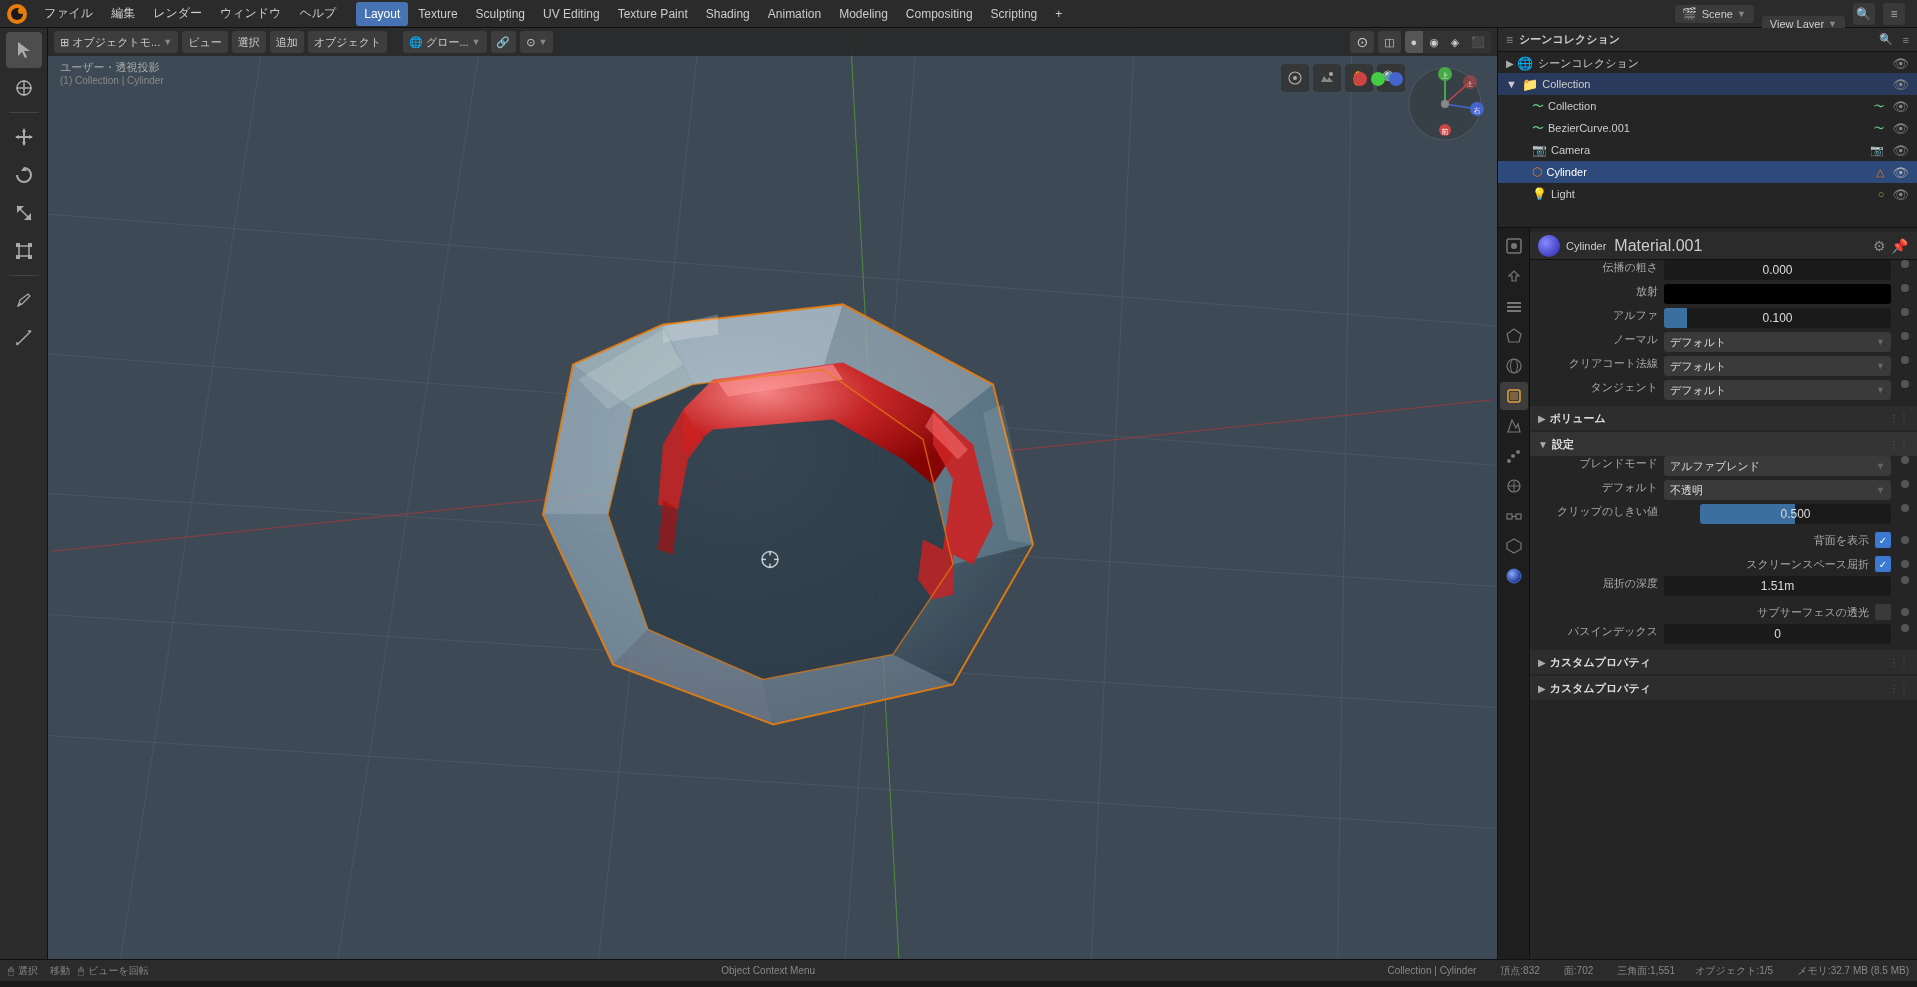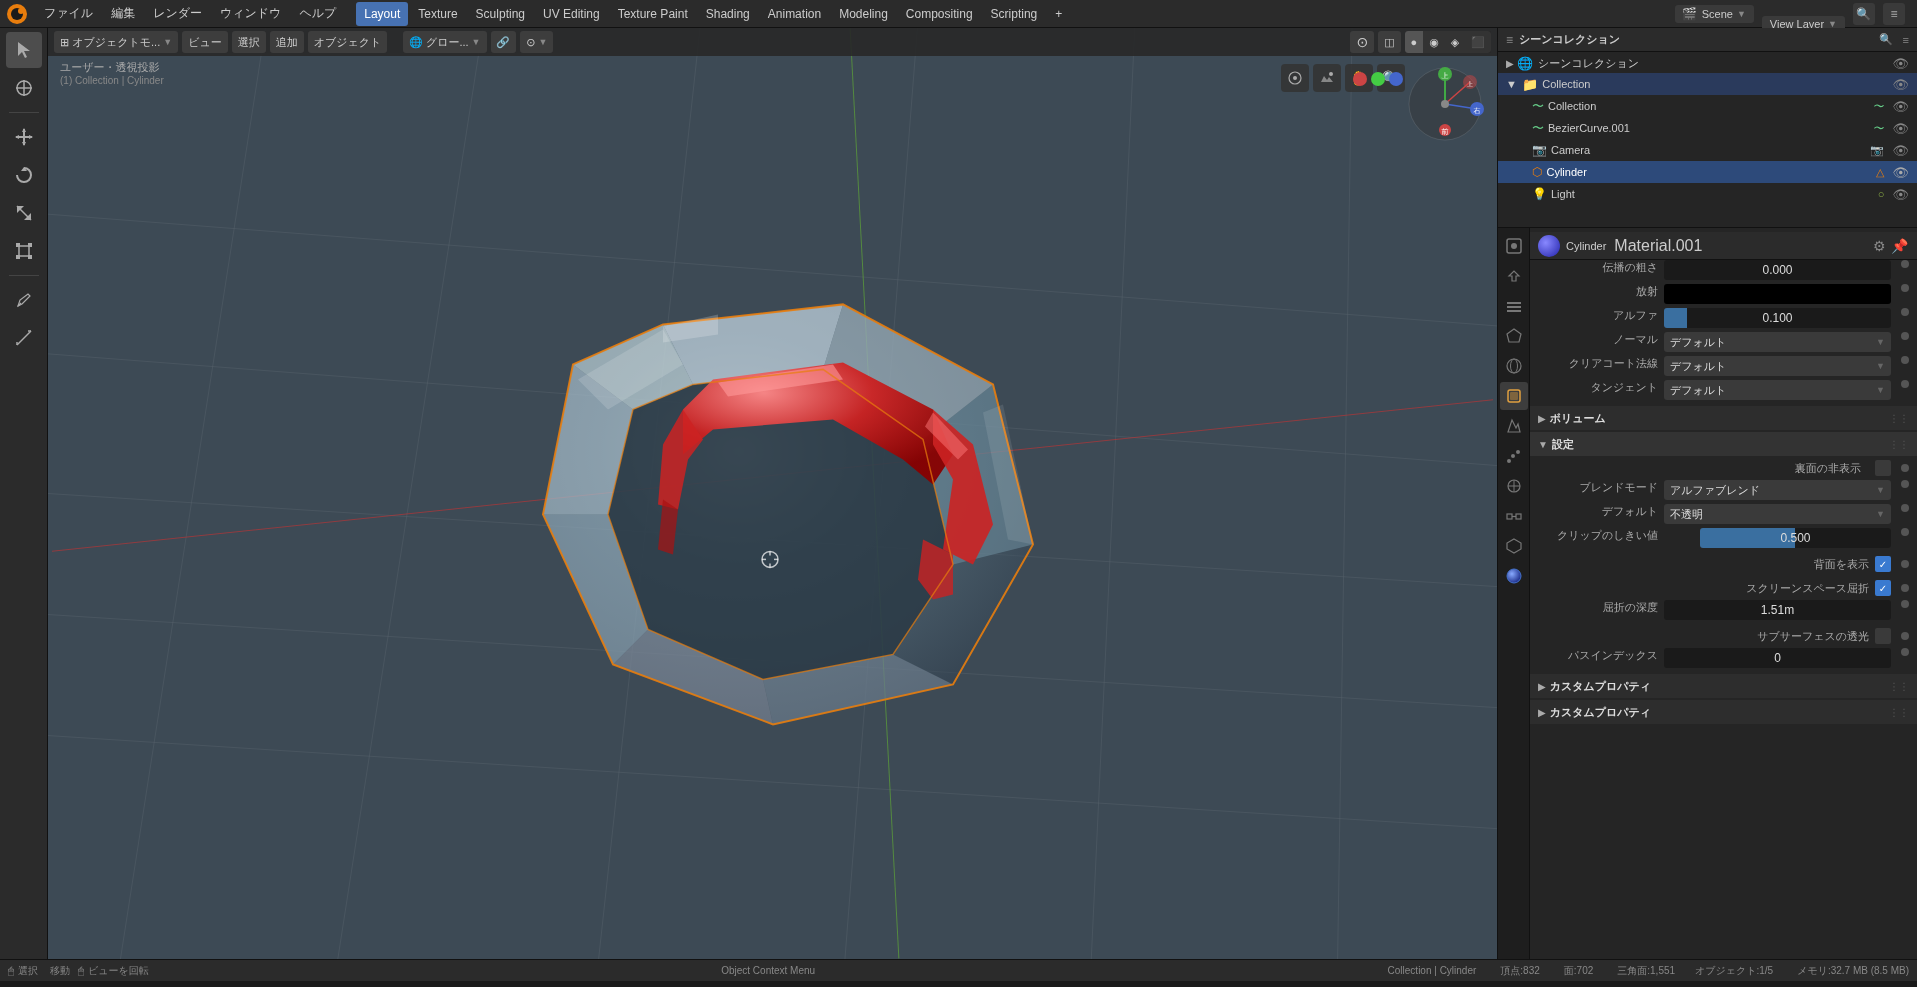--- a/index.html
+++ b/index.html
@@ -932,25 +932,20 @@
             <span style="font-size:10px;color:#555;">⋮⋮</span>
           </div>
 
           <div class="section-header" style="background:#333;">
             <span class="section-arrow">▼</span>
             <span class="section-title">設定</span>
             <div style="flex:1;"></div>
             <span style="font-size:10px;color:#555;">⋮⋮</span>
           </div>
 
-          <div class="prop-row-full">
-            <span style="font-size:11px;color:#aaa;flex:1;text-align:right;">裏面の非表示</span>
-            <div style="width:16px;height:16px;background:#3a3a3a;border-radius:2px;margin-left:8px;"></div>
-            <div class="prop-dot"></div>
-          </div>
 
           <div class="prop-row">
             <span class="prop-label">ブレンドモード</span>
             <div class="prop-dropdown">
               <span>アルファブレンド</span>
               <span style="font-size:9px;color:#666;">▼</span>
             </div>
             <div class="prop-dot"></div>
           </div>
 

